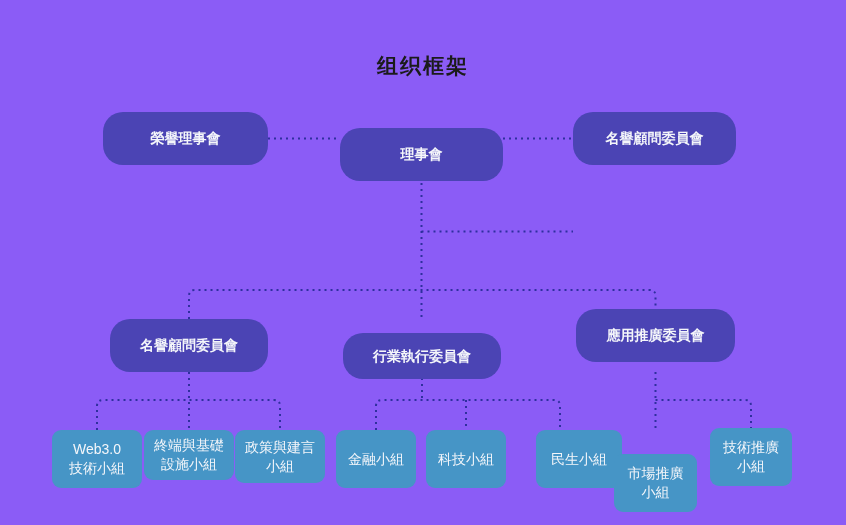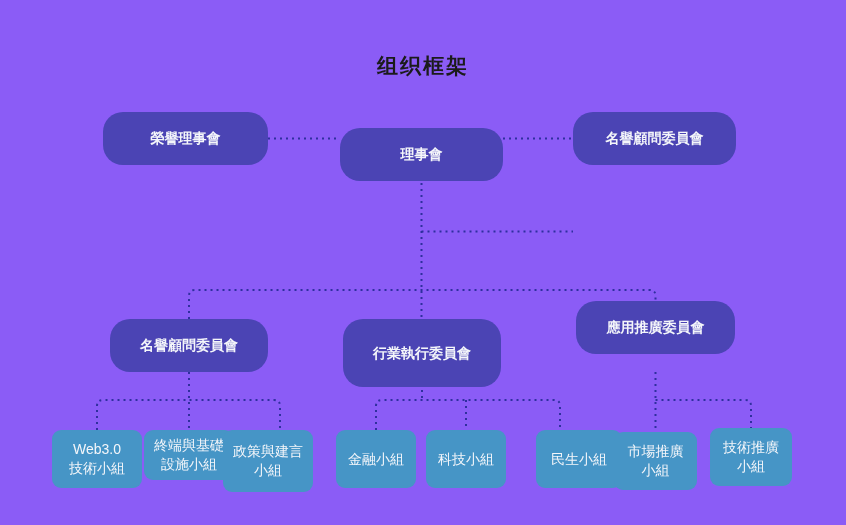--- a/index.html
+++ b/index.html
@@ -100,56 +100,56 @@
 
   <div class="node primary" style="left:573px;top:112px;width:163px;height:53px">
     <span class="node-label">名譽顧問委員會</span>
   </div>
 
 
   <div class="node primary" style="left:110px;top:319px;width:158px;height:53px">
     <span class="node-label">名譽顧問委員會</span>
   </div>
 
-  <div class="node primary" style="left:343px;top:319px;width:158px;height:68px">
+  <div class="node primary" style="left:343px;top:333px;width:158px;height:46px">
     <span class="node-label">行業執行委員會</span>
   </div>
 
-  <div class="node primary" style="left:576px;top:301px;width:159px;height:53px">
+  <div class="node primary" style="left:576px;top:309px;width:159px;height:53px">
     <span class="node-label">應用推廣委員會</span>
   </div>
 
   <div class="node secondary" style="left:52px;top:430px;width:90px;height:58px">
     <span class="node-label">Web3.0
 技術小組</span>
   </div>
 
   <div class="node secondary" style="left:144px;top:430px;width:90px;height:50px">
     <span class="node-label">終端與基礎
 設施小組</span>
   </div>
 
-  <div class="node secondary" style="left:223px;top:430px;width:90px;height:62px">
+  <div class="node secondary" style="left:235px;top:430px;width:90px;height:53px">
     <span class="node-label">政策與建言
 小組</span>
   </div>
 
   <div class="node secondary" style="left:336px;top:430px;width:80px;height:58px">
     <span class="node-label">金融小組</span>
   </div>
 
   <div class="node secondary" style="left:426px;top:430px;width:80px;height:58px">
     <span class="node-label">科技小組</span>
   </div>
 
   <div class="node secondary" style="left:536px;top:430px;width:86px;height:58px">
     <span class="node-label">民生小組</span>
   </div>
 
-  <div class="node secondary" style="left:614px;top:432px;width:83px;height:58px">
+  <div class="node secondary" style="left:614px;top:454px;width:83px;height:58px">
     <span class="node-label">市場推廣
 小組</span>
   </div>
 
   <div class="node secondary" style="left:710px;top:428px;width:82px;height:58px">
     <span class="node-label">技術推廣
 小組</span>
   </div>
 
 </div>

